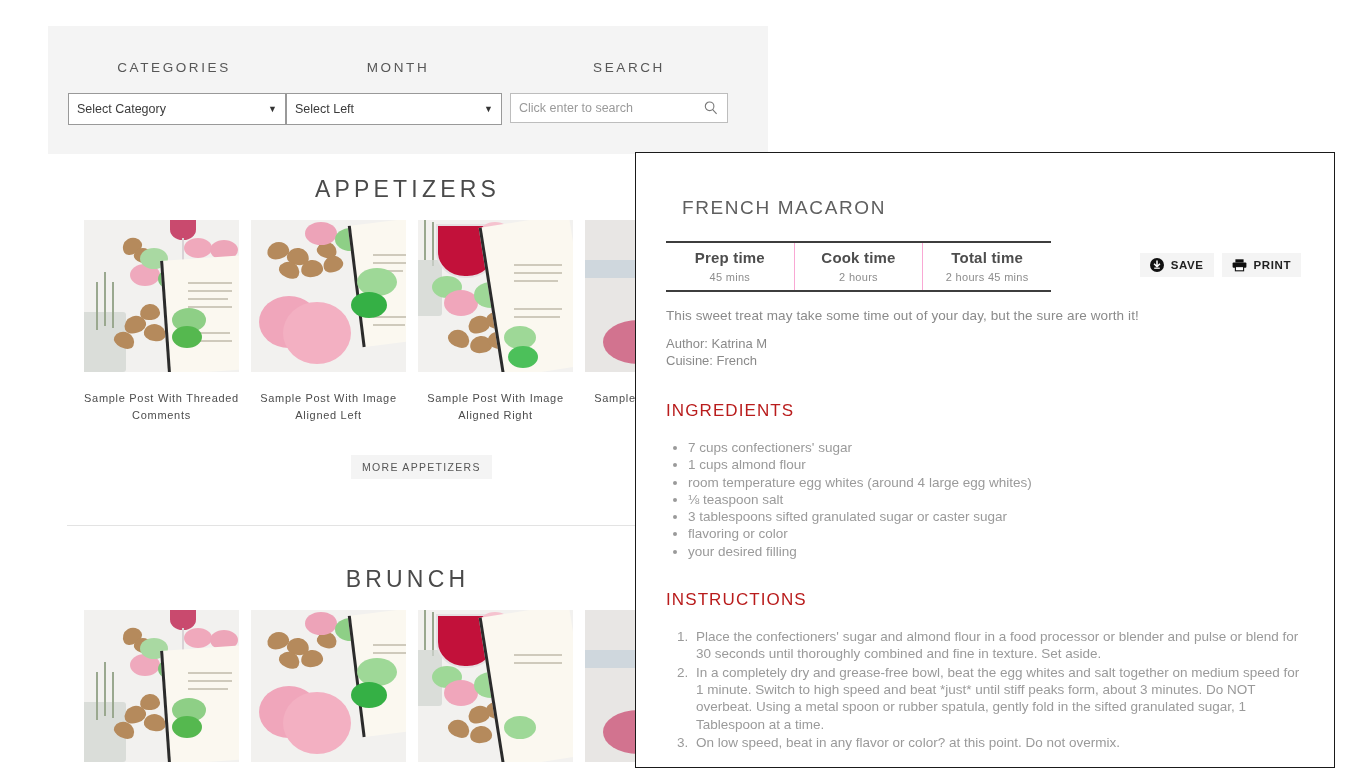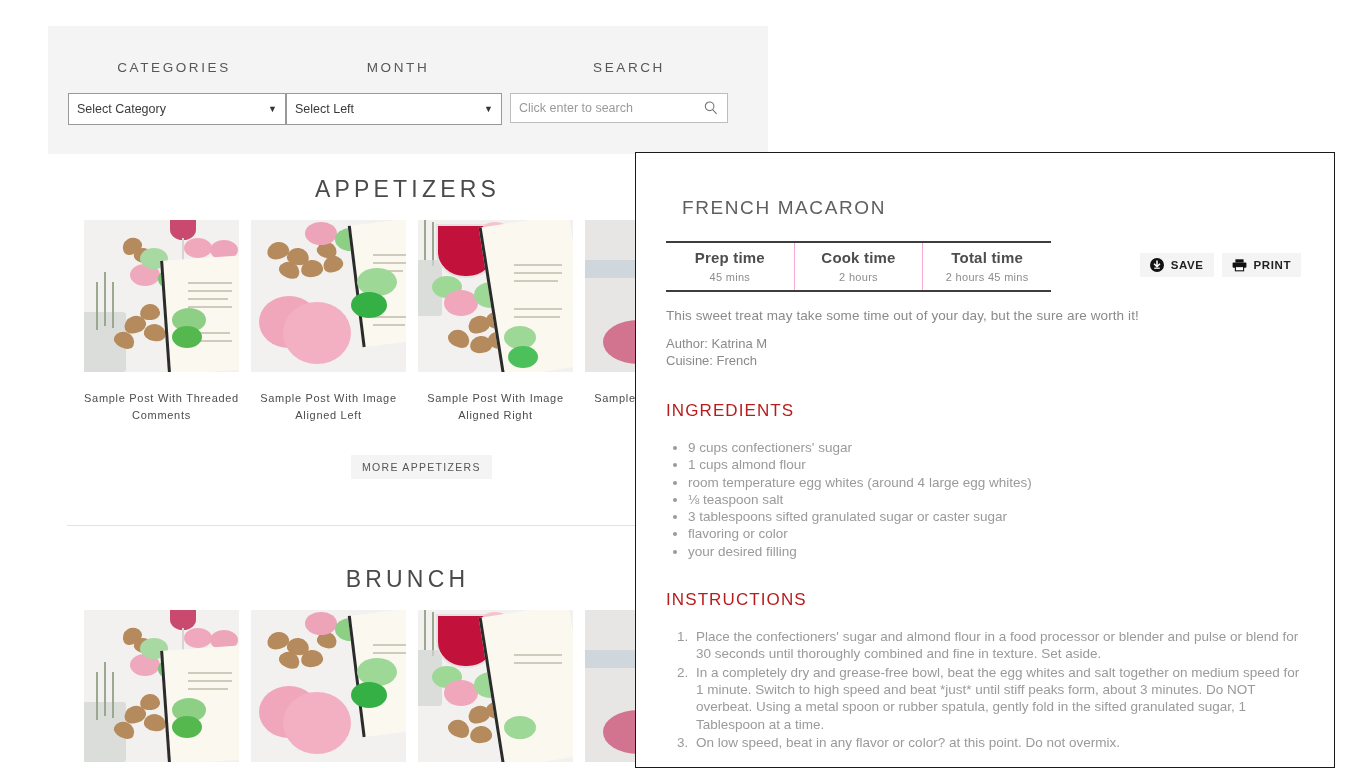--- a/index.html
+++ b/index.html
@@ -572,21 +572,21 @@
     <div class="recipe-desc">This sweet treat may take some time out of your day, but the sure are worth it!</div>
 
     <div class="recipe-meta">
       <div>Author: Katrina M</div>
       <div>Cuisine: French</div>
     </div>
 
     <h2 class="block-heading" id="ingredients-heading">INGREDIENTS</h2>
 
     <ul class="ing-list">
-      <li>9 cups confectioners' sugar</li>
+      <li>7 cups confectioners' sugar</li>
       <li>1 cups almond flour</li>
       <li>room temperature egg whites (around 4 large egg whites)</li>
       <li>⅛ teaspoon salt</li>
       <li>3 tablespoons sifted granulated sugar or caster sugar</li>
       <li>flavoring or color</li>
       <li>your desired filling</li>
     </ul>
 
     <h2 class="block-heading" id="instructions-heading">INSTRUCTIONS</h2>
 

